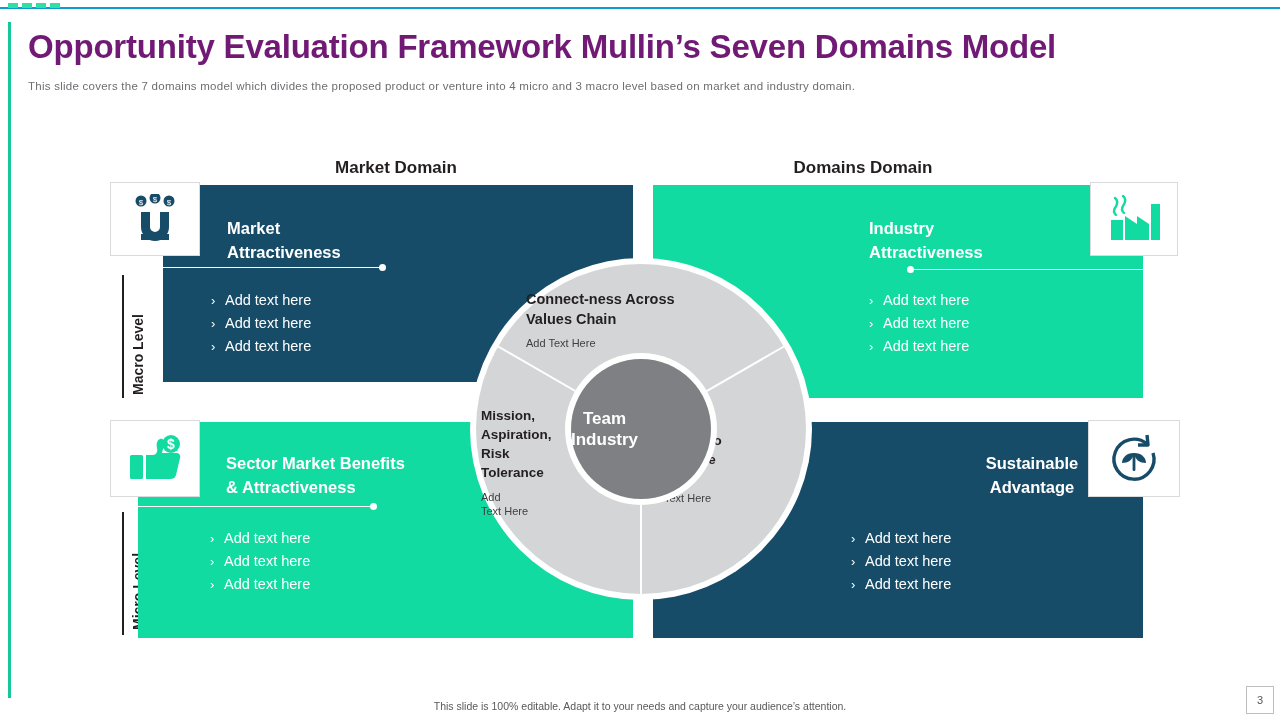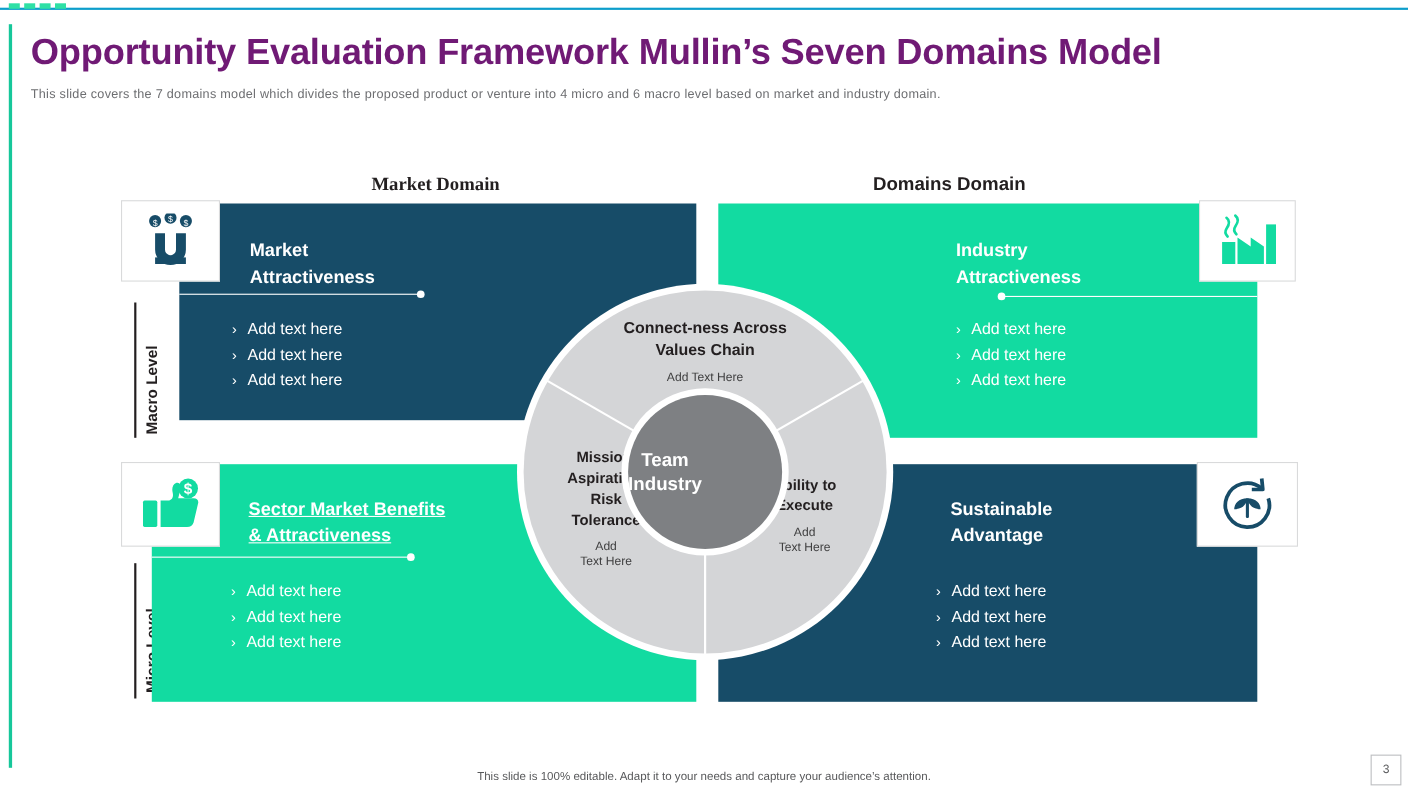--- a/index.html
+++ b/index.html
@@ -15,21 +15,21 @@
   .dash.d4{left:50px;background:#2ee0a5;}
 
   .left-rail{position:absolute;left:8px;top:22px;width:3px;height:676px;background:#16c79a;}
 
   
   .title{position:absolute;left:28px;top:28px;width:1220px;font-size:33px;font-weight:bold;color:#701a75;letter-spacing:-0.2px;}
   .subtitle{position:absolute;left:28px;top:80px;width:1000px;font-size:11.5px;color:#6d6e71;letter-spacing:0.25px;}
 
   
   .domain-head{position:absolute;font-size:17px;font-weight:bold;color:#231f20;text-align:center;}
-  #market-domain-head{left:250px;top:158px;width:292px;font-family:Liberation Serif, serif;}
+  #market-domain-head{left:250px;top:158px;width:292px;}
   #industry-domain-head{left:716px;top:158px;width:294px;}
 
   
   .level-label{position:absolute;font-size:14px;font-weight:bold;color:#231f20;transform:rotate(-90deg);transform-origin:left top;white-space:nowrap;}
   #macro-level-label{left:130px;top:395px;}
   #micro-level-label{left:130px;top:630px;}
   .level-rule{position:absolute;width:2px;background:#231f20;}
   #macro-rule{left:122px;top:275px;height:123px;}
   #micro-rule{left:122px;top:512px;height:123px;}
 
@@ -54,21 +54,21 @@
   #icon-thumb{left:110px;top:420px;width:88px;height:75px;}
   #icon-leaf{left:1088px;top:420px;width:90px;height:75px;}
 
   
   .wheel{position:absolute;left:476px;top:264px;width:330px;height:330px;}
   .wheel-circle{position:absolute;left:0;top:0;width:330px;height:330px;border-radius:50%;background:#d4d5d7;box-shadow:0 0 0 6px #ffffff;}
   .spoke{position:absolute;background:#ffffff;width:2px;transform-origin:top center;}
   .hub{position:absolute;left:95px;top:95px;width:140px;height:140px;border-radius:50%;background:#7e8083;box-shadow:0 0 0 6px #ffffff;display:flex;align-items:center;justify-content:flex-start;}
   .hub-text{color:#ffffff;font-size:17px;font-weight:bold;text-align:center;line-height:1.25;}
 
-  .seg-label{position:absolute;text-align:center;color:#231f20;font-weight:bold;}
+  .seg-label{position:absolute;color:#231f20;font-weight:bold;}
   .seg-sub{font-weight:normal;color:#404041;}
 
   #seg-top{left:50px;top:26px;width:230px;font-size:14.5px;line-height:1.35;}
   #seg-top .seg-sub{font-size:11px;margin-top:7px;}
   #seg-left{left:5px;top:143px;width:140px;font-size:13.5px;line-height:1.4;}
   #seg-left .seg-sub{font-size:11px;margin-top:7px;line-height:1.3;}
   #seg-right{left:188px;top:168px;width:135px;font-size:13.5px;line-height:1.4;}
   #seg-right .seg-sub{font-size:11px;margin-top:7px;line-height:1.3;}
 
   
@@ -81,21 +81,21 @@
 <div class="top-bar">
   <div class="top-line"></div>
   <div class="dash d1"></div>
   <div class="dash d2"></div>
   <div class="dash d3"></div>
   <div class="dash d4"></div>
 </div>
 <div class="left-rail"></div>
 
 <div class="title">Opportunity Evaluation Framework Mullin’s Seven Domains Model</div>
-<div class="subtitle">This slide covers the 7 domains model which divides the proposed product or venture into 4 micro and 6 macro level based on market and industry domain.</div>
+<div class="subtitle">This slide covers the 7 domains model which divides the proposed product or venture into 4 micro and 3 macro level based on market and industry domain.</div>
 
 <div class="domain-head" id="market-domain-head">Market Domain</div>
 <div class="domain-head" id="industry-domain-head">Domains Domain</div>
 
 <div class="level-rule" id="macro-rule"></div>
 <div class="level-label" id="macro-level-label">Macro Level</div>
 <div class="level-rule" id="micro-rule"></div>
 <div class="level-label" id="micro-level-label">Micro Level</div>
 
 <div class="panel" id="panel-market-attractiveness">
@@ -120,35 +120,35 @@
   <div class="divider" style="left:260px;top:84px;width:230px;background:#ffffff;"></div>
   <div class="dot" style="left:254px;top:81px;background:#ffffff;"></div>
   <div class="bullets" style="left:216px;top:104px;">
     <div class="bullet"><span class="chev">›</span><span>Add text here</span></div>
     <div class="bullet"><span class="chev">›</span><span>Add text here</span></div>
     <div class="bullet"><span class="chev">›</span><span>Add text here</span></div>
   </div>
 </div>
 
 <div class="panel" id="panel-sector-market">
-  <div class="ptitle" style="left:88px;top:30px;width:360px;text-decoration:underline;">
+  <div class="ptitle" style="left:88px;top:30px;width:360px;">
     <span>Sector Market Benefits</span><br>
     <span>&amp; Attractiveness</span>
   </div>
   <div class="divider" style="left:0px;top:84px;width:238px;background:#ffffff;"></div>
   <div class="dot" style="left:232px;top:81px;background:#ffffff;"></div>
   <div class="bullets" style="left:72px;top:105px;">
     <div class="bullet"><span class="chev">›</span><span>Add text here</span></div>
     <div class="bullet"><span class="chev">›</span><span>Add text here</span></div>
     <div class="bullet"><span class="chev">›</span><span>Add text here</span></div>
   </div>
 </div>
 
 <div class="panel" id="panel-sustainable">
-  <div class="ptitle" style="left:211px;top:30px;width:300px;">
+  <div class="ptitle" style="left:229px;top:30px;width:300px;text-align:center;">
     <span>Sustainable</span><br>
     <span>Advantage</span>
   </div>
   <div class="bullets" style="left:198px;top:105px;">
     <div class="bullet"><span class="chev">›</span><span>Add text here</span></div>
     <div class="bullet"><span class="chev">›</span><span>Add text here</span></div>
     <div class="bullet"><span class="chev">›</span><span>Add text here</span></div>
   </div>
 </div>
 

